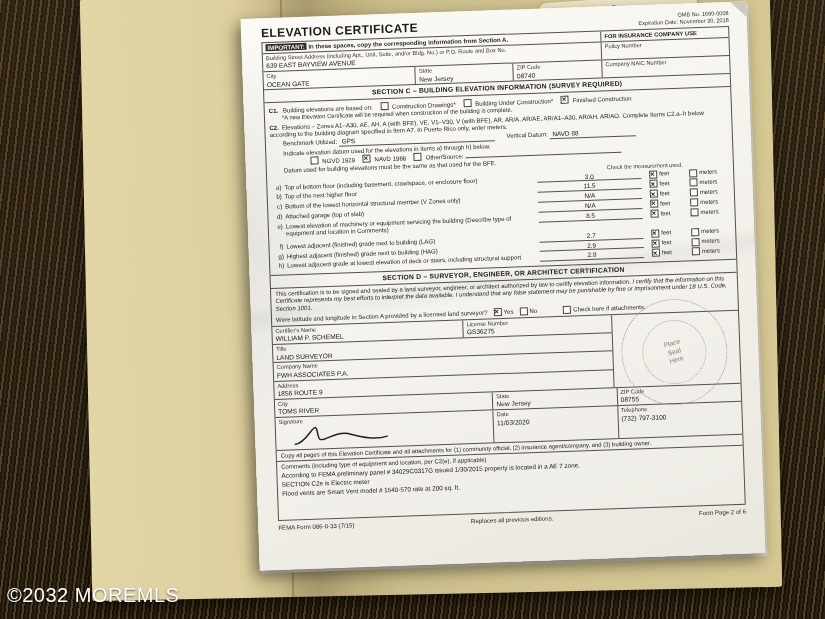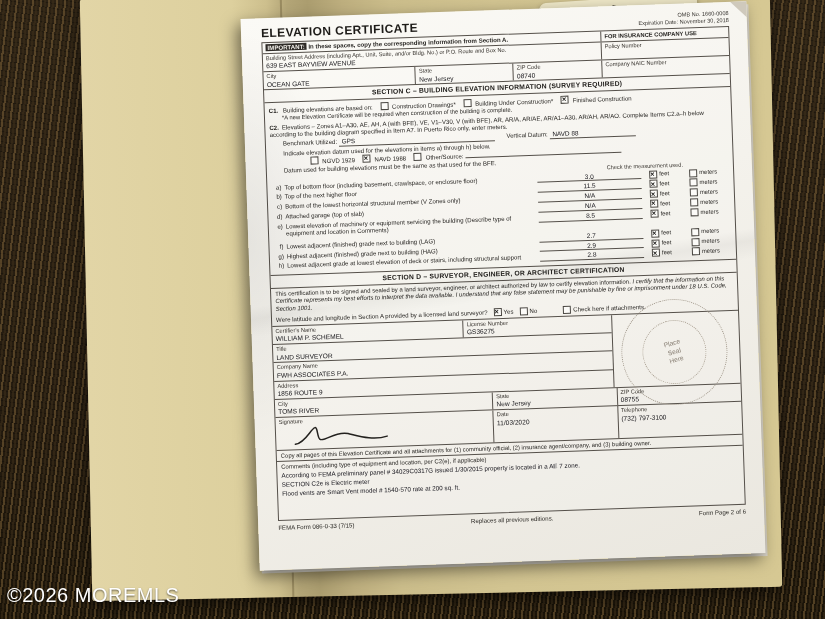--- a/index.html
+++ b/index.html
@@ -424,13 +424,13 @@
     </div>
   </div>
 
   <div class="p-foot">
     <span class="fl">FEMA Form 086-0-33 (7/15)</span>
     <span class="fc">Replaces all previous editions.</span>
     <span class="fr">Form Page 2 of 6</span>
   </div>
 </div>
 
-<div class="watermark">©2026 MOREMLS</div>
+<div class="watermark">©2032 MOREMLS</div>
 
 </body></html>

